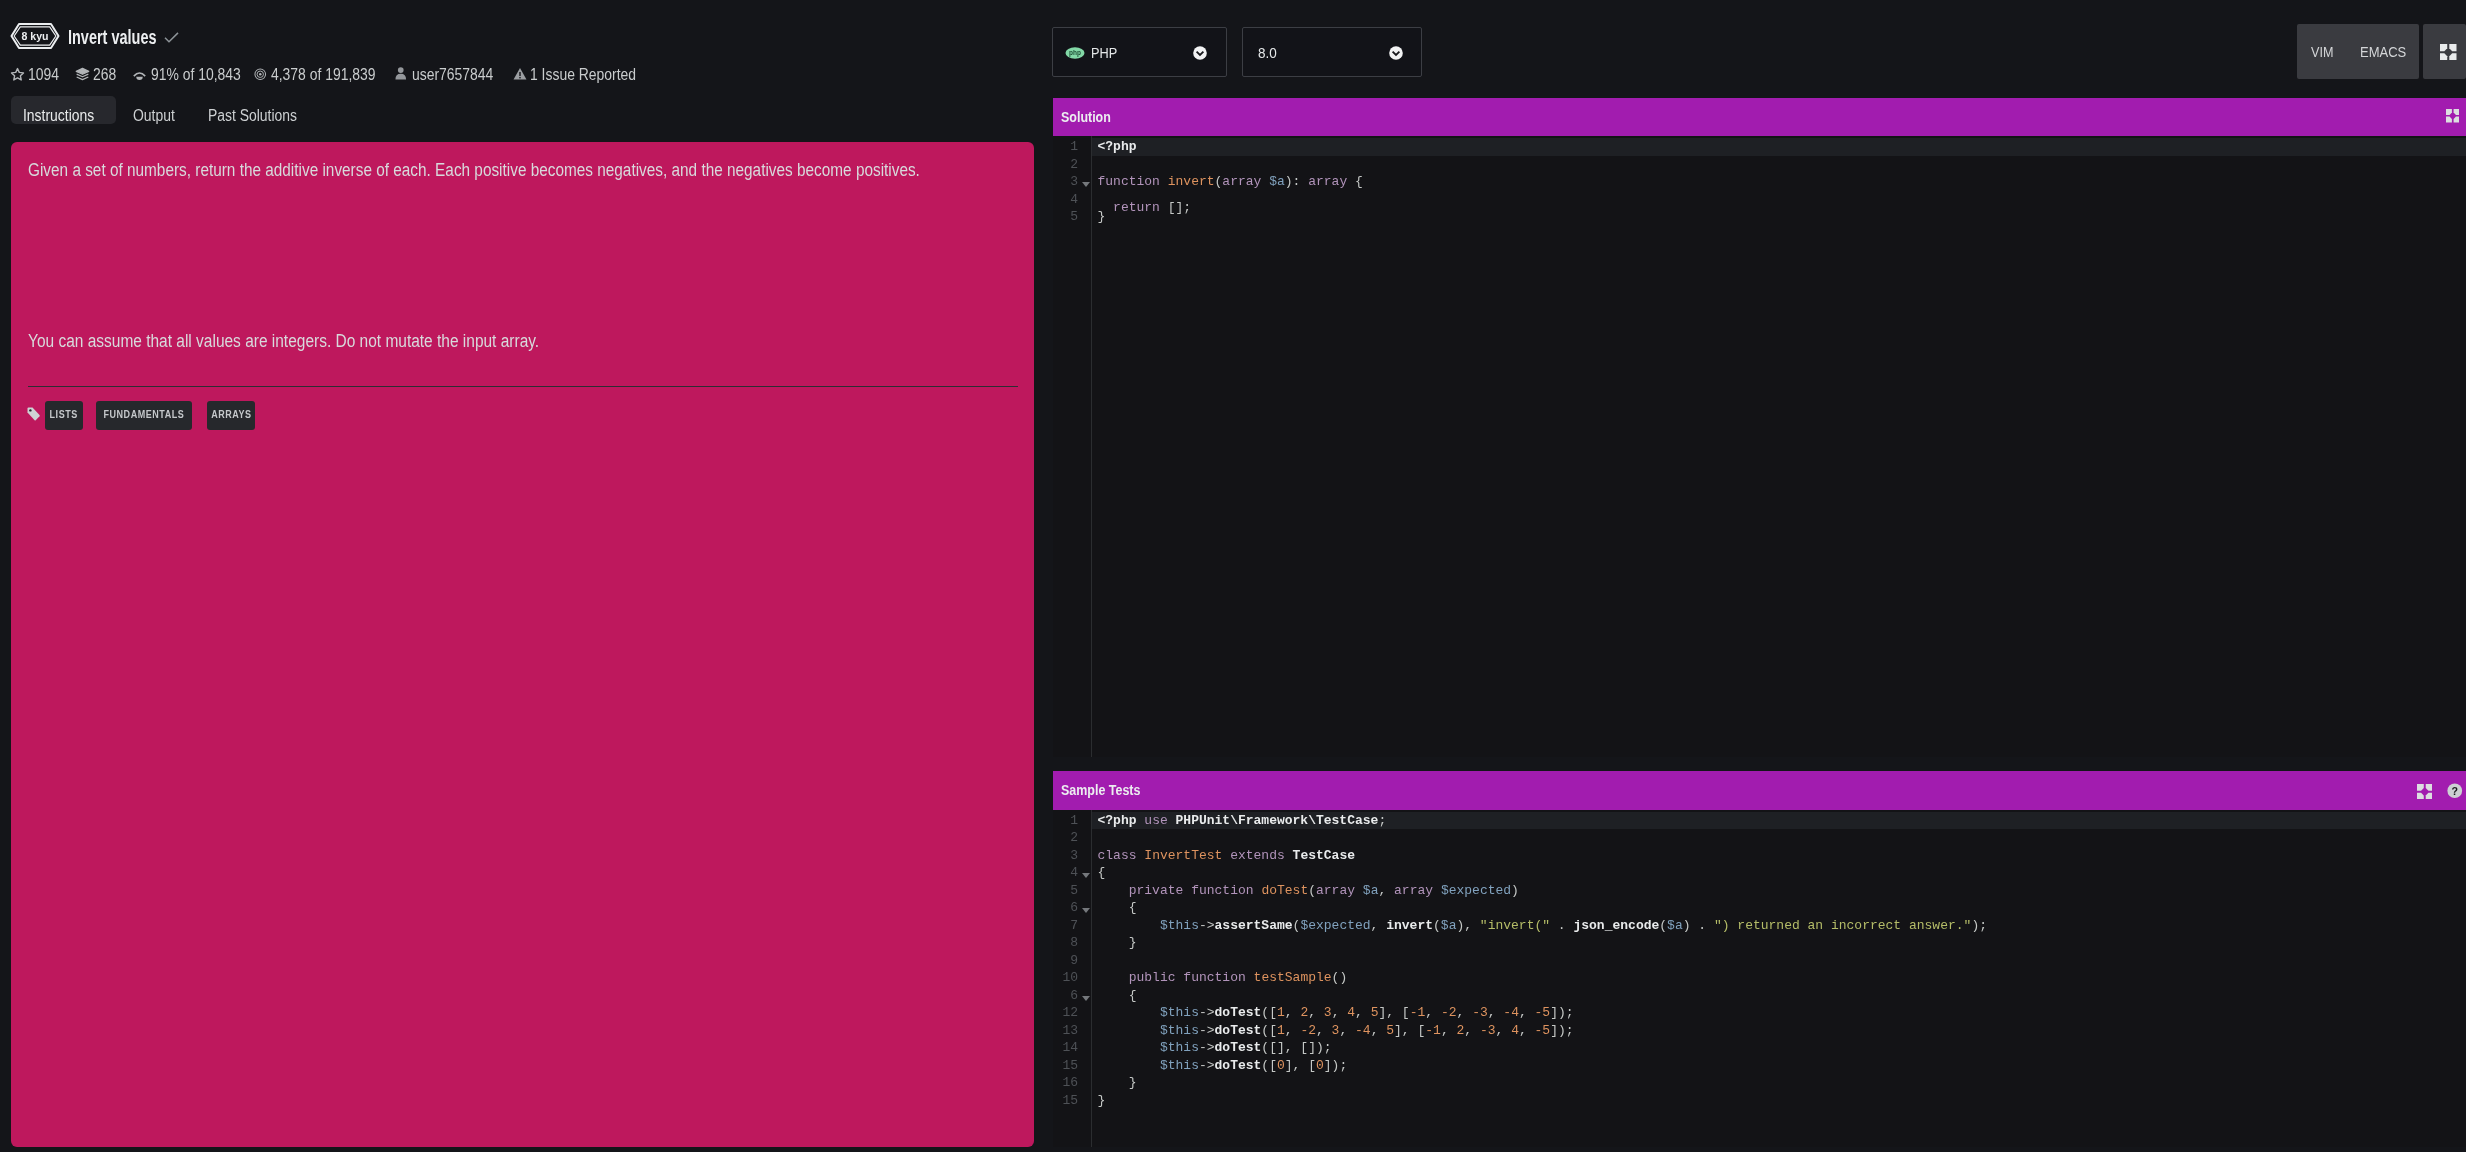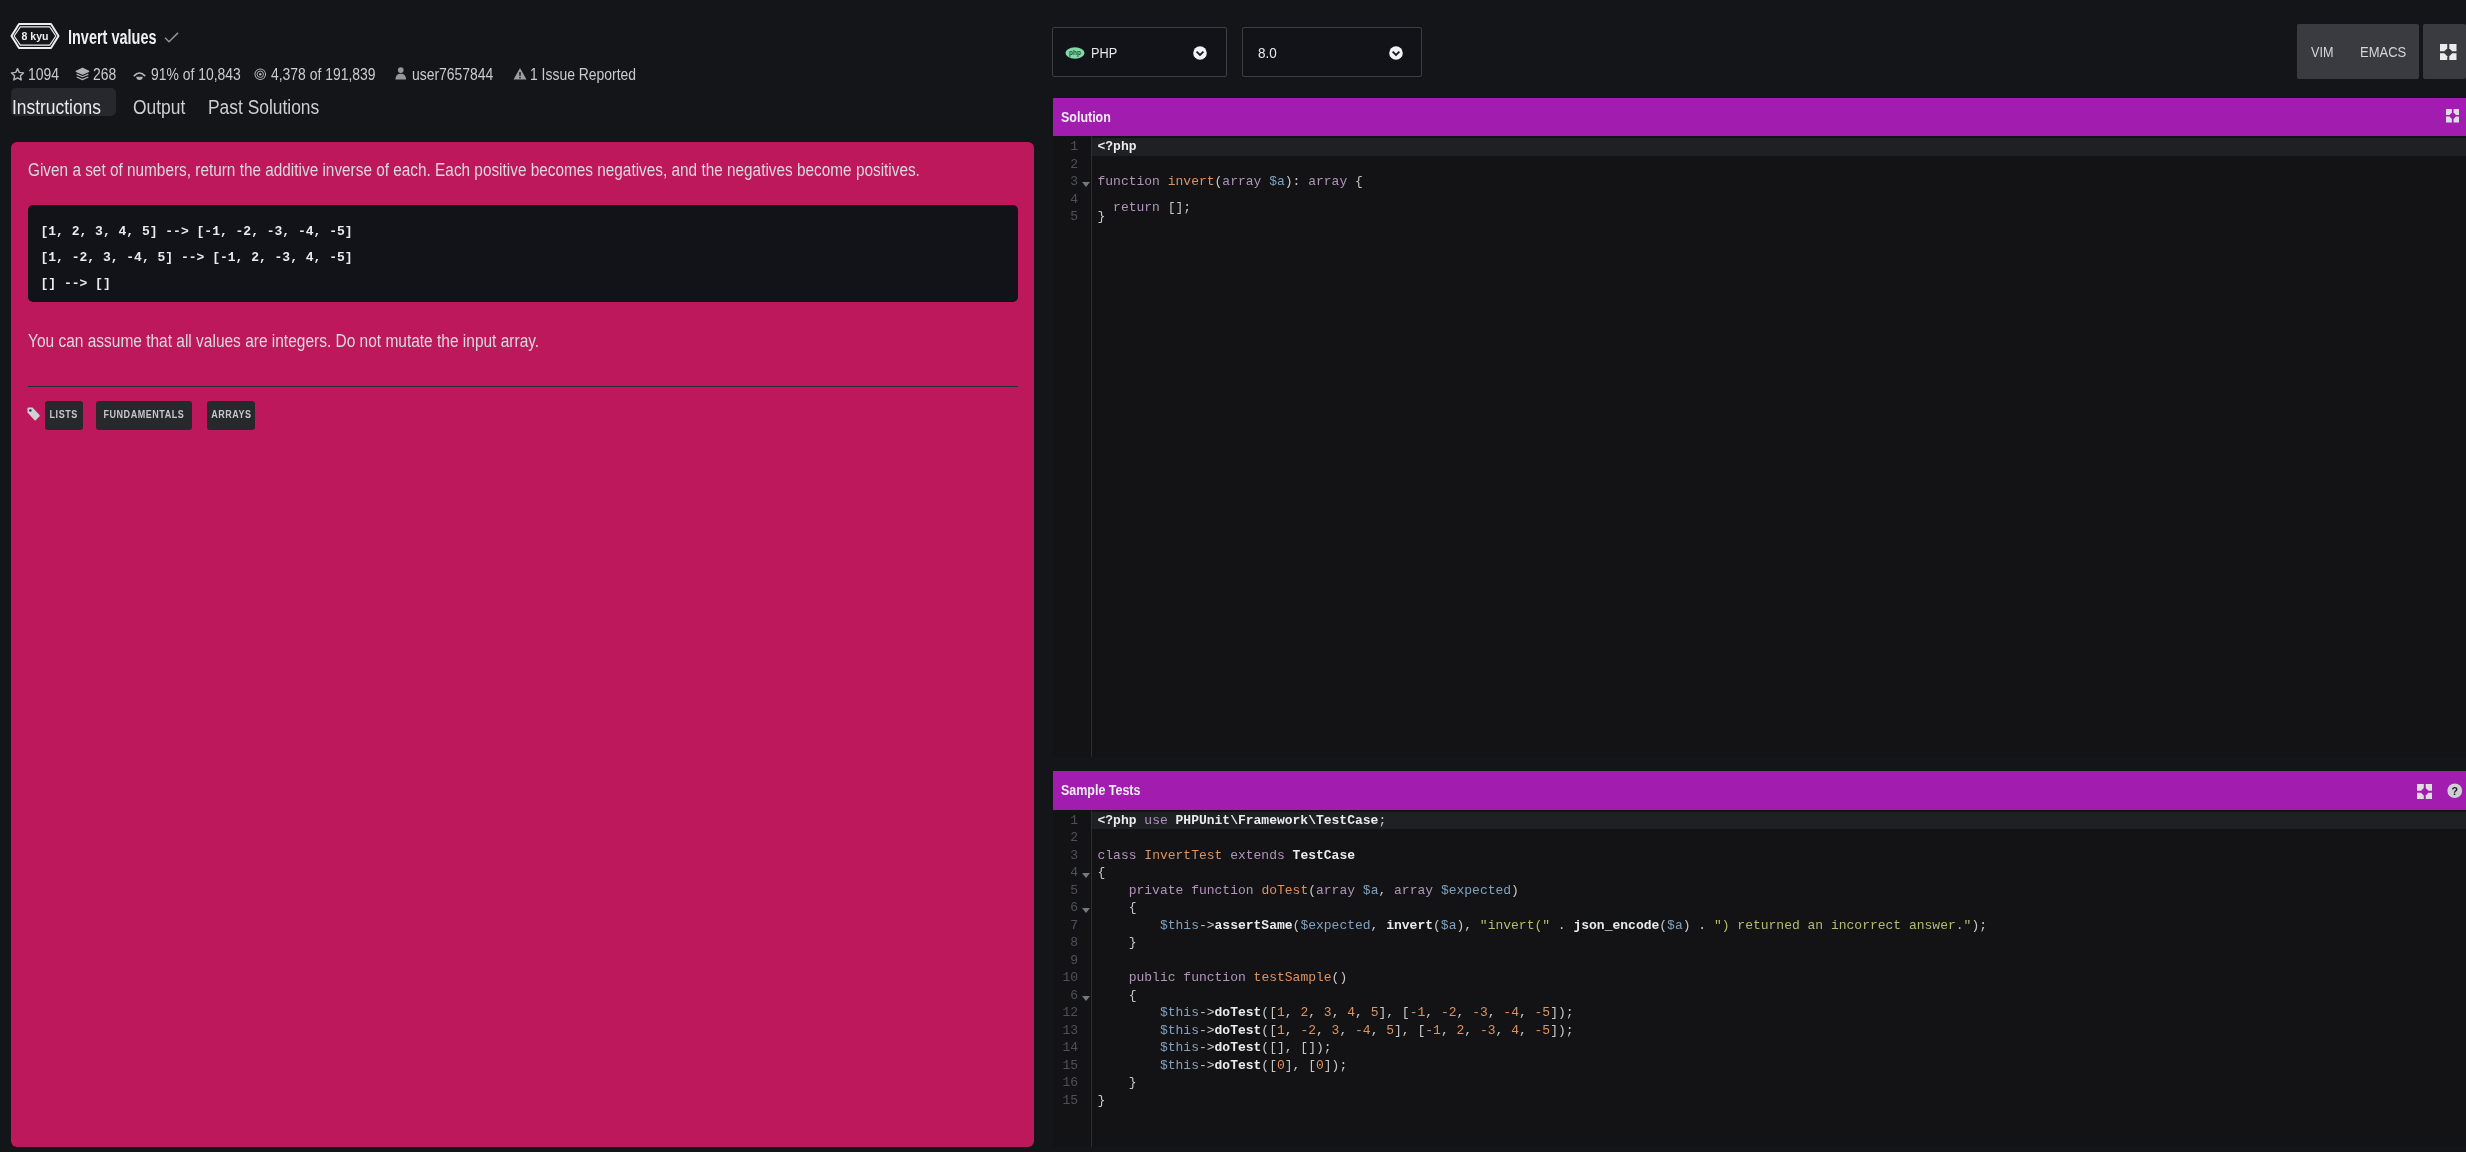--- a/index.html
+++ b/index.html
@@ -5,21 +5,21 @@
   * { margin:0; padding:0; box-sizing:border-box; }
   html,body { width:2466px; height:1152px; background:#141519; overflow:hidden; }
   body { font-family:"Liberation Sans", sans-serif; position:relative; -webkit-font-smoothing:antialiased; }
   .abs { position:absolute; }
   .mono { font-family:"Liberation Mono", monospace; }
   
   #badge { left:10px; top:21.5px; width:50px; height:28px; }
   #title { left:68px; top:25.5px; font-size:20px; font-weight:bold; color:#eceef0; transform:scaleX(0.724); transform-origin:0 0; white-space:nowrap; }
   .stat { top:66px; font-size:16px; color:#c9cccd; transform:scaleX(0.87); transform-origin:0 0; white-space:nowrap; }
   
-  .tab { top:88px; height:28px; line-height:39px; font-size:20px; color:#cdd0d2; }
+  .tab { top:96px; height:28px; line-height:39px; font-size:16px; color:#cdd0d2; }
   .tab > span { display:inline-block; transform:scaleX(0.87); transform-origin:0 50%; white-space:nowrap; }
   #tab-active { left:11px; width:105px; background:#27282d; border-radius:5px; text-align:center; color:#e9ebec; }
   
   #panel { left:11px; top:142px; width:1023px; height:1005px; background:#be185d; border-radius:6px; }
   #p1 { left:16.5px; top:18px; font-size:18px; color:#d8dadc; transform:scaleX(0.853); transform-origin:0 0; white-space:nowrap; }
   #codeblock { left:16.5px; top:63px; width:990px; height:97px; background:#121318; border-radius:5px;
                font-size:13px; font-weight:bold; line-height:26px; color:#e9ebed; padding:14px 16px 14px 13px; white-space:pre; }
   #p2 { left:16.5px; top:189px; font-size:18px; color:#d8dadc; transform:scaleX(0.86); transform-origin:0 0; white-space:nowrap; }
   #hr { left:16.5px; top:244px; width:990px; height:1px; background:#2c2e33; }
   .chip { top:259px; height:28.5px; line-height:28.5px; background:#26282c; border-radius:3px;
@@ -97,23 +97,20 @@
   <rect x="8.1" y="12.6" width="1.8" height="1.9" fill="#141519"></rect>
 </svg>
 <div class="abs stat" style="left:530px;">1 Issue Reported</div>
 
 <div id="tab-active" class="abs tab"><span>Instructions</span></div>
 <div class="abs tab" style="left:133px;"><span>Output</span></div>
 <div class="abs tab" style="left:208px;"><span>Past Solutions</span></div>
 
 <div id="panel" class="abs">
   <div id="p1" class="abs">Given a set of numbers, return the additive inverse of each. Each positive becomes negatives, and the negatives become positives.</div>
-  <div id="codeblock" class="abs mono">[1, 2, 3, 4, 5] --&gt; [-1, -2, -3, -4, -5]
-[1, -2, 3, -4, 5] --&gt; [-1, 2, -3, 4, -5]
-[] --&gt; []</div>
   <div id="p2" class="abs">You can assume that all values are integers. Do not mutate the input array.</div>
   <div id="hr" class="abs"></div>
   <svg class="abs" style="left:15.9px; top:265px;" width="13" height="15" viewBox="0 0 13 15">
     <path d="M0.5 5.5 L0.5 1.5 Q0.5 0.5 1.5 0.5 L5.5 0.5 L12.5 8 Q13 8.6 12.5 9.2 L8.7 13.3 Q8.2 13.8 7.6 13.3 Z" fill="#cfd2d4"></path>
     <circle cx="3.4" cy="3.4" r="1.2" fill="#26272c"></circle>
   </svg>
   <div class="abs chip" style="left:34.3px; width:37.5px;"><span>LISTS</span></div>
   <div class="abs chip" style="left:84.9px; width:96px;"><span>FUNDAMENTALS</span></div>
   <div class="abs chip" style="left:196.2px; width:48px;"><span>ARRAYS</span></div>
 </div>

